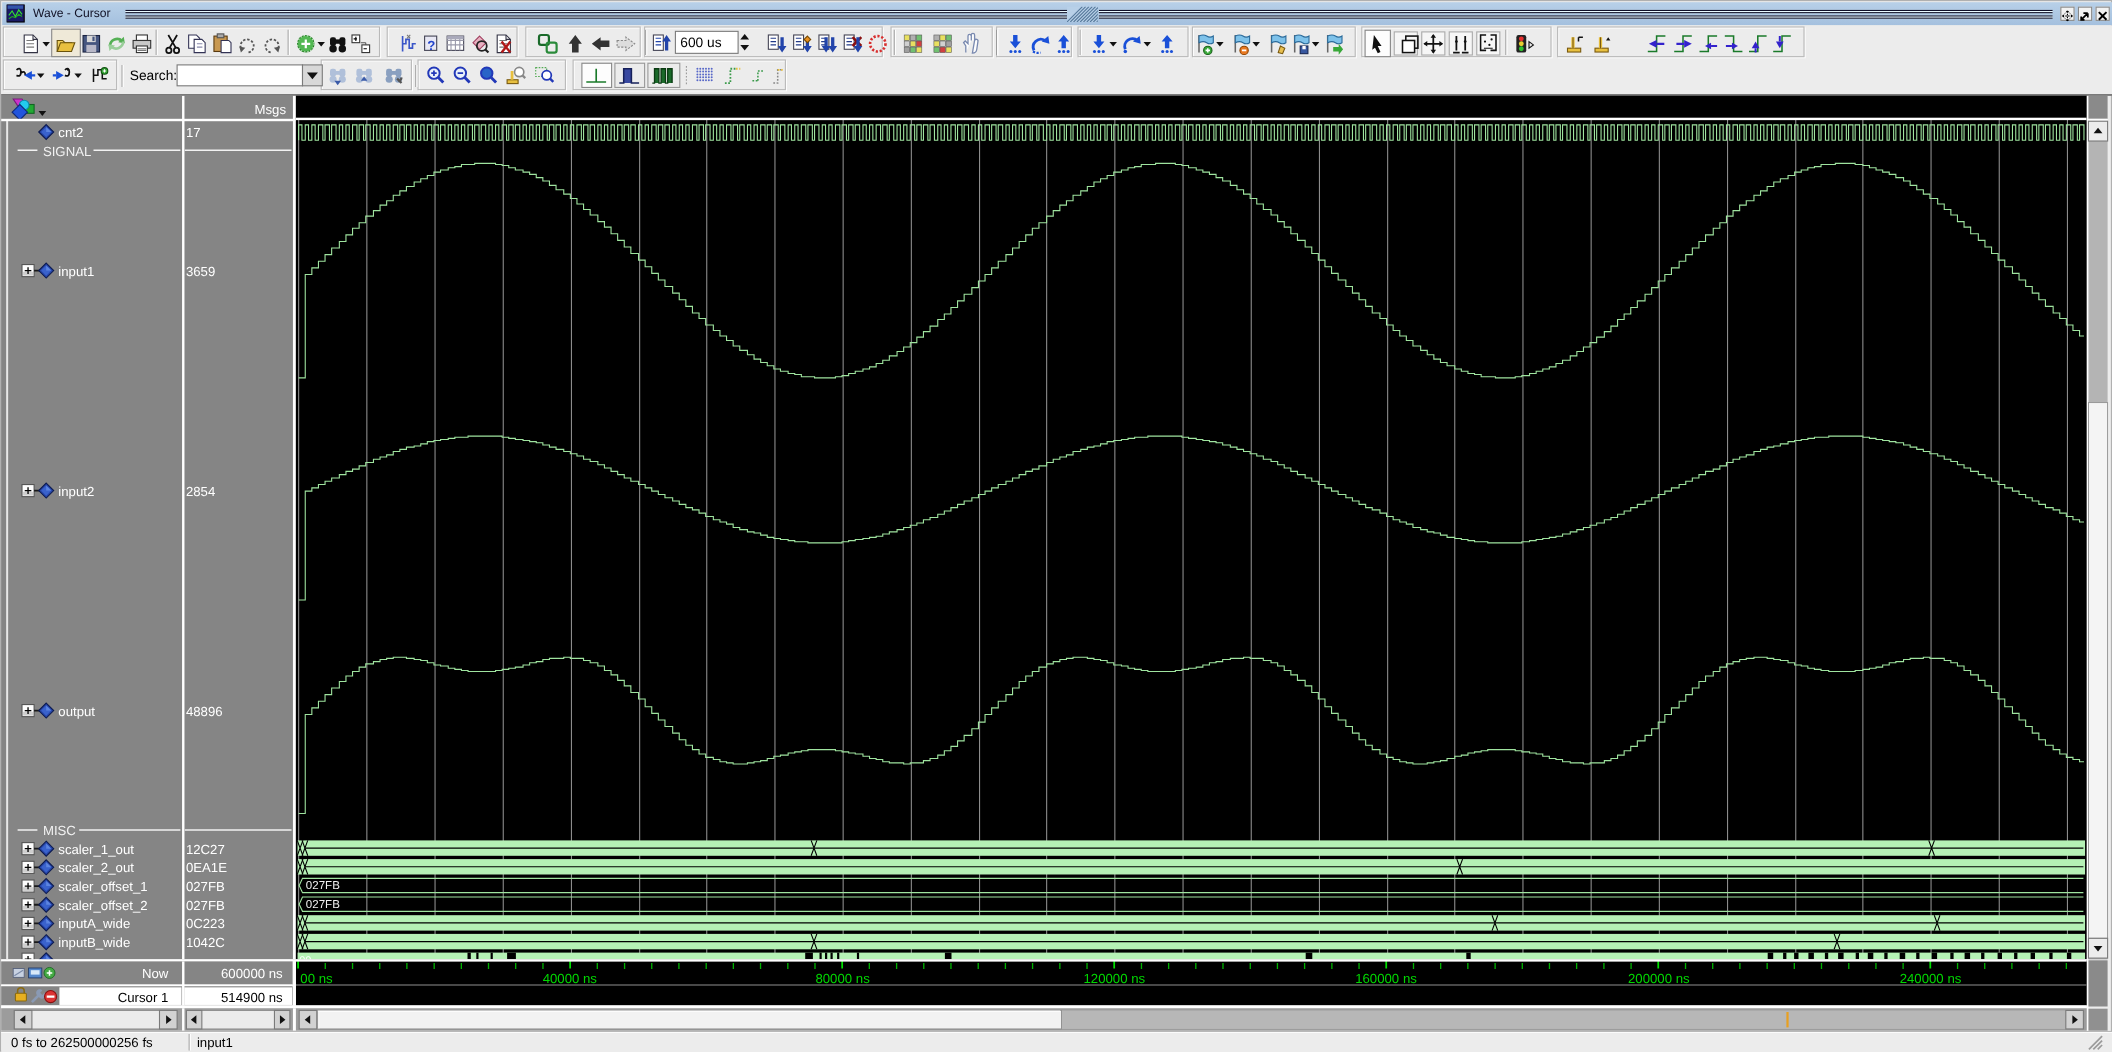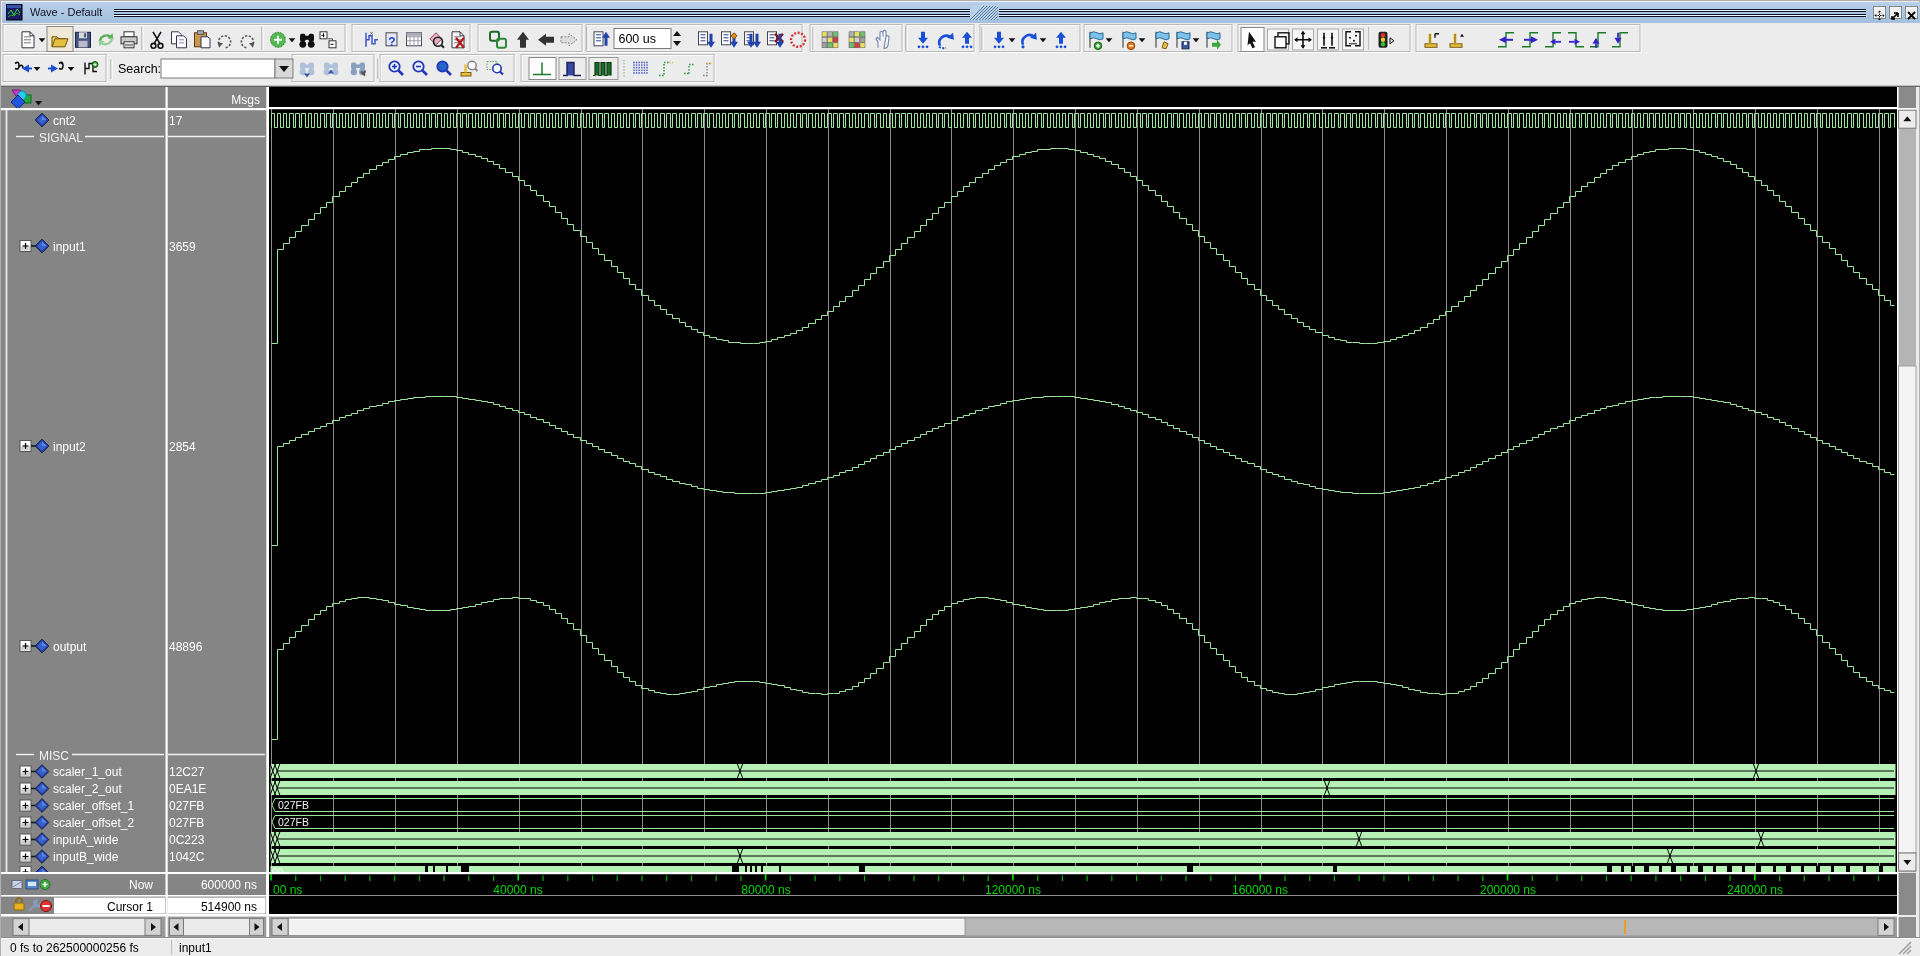--- a/index.html
+++ b/index.html
@@ -1,21 +1,21 @@
 <!DOCTYPE html>
 <html><head><meta charset="utf-8"><style>html,body{margin:0;padding:0;width:1920px;height:956px;overflow:hidden;background:#d6d6d6;}*{box-sizing:content-box;}body{font-family:"Liberation Sans",sans-serif;}</style></head><body>
 <div style="position:absolute;left:0;top:0;width:1920px;height:956px;background:#ececec;border:1px solid #b0b0b0;box-sizing:border-box">
 <div style="position:absolute;left:1px;top:1px;width:1918px;height:21px;background:linear-gradient(#b8d0e8,#a4c0de)">
 <svg width="18" height="18" style="position:absolute;left:4px;top:2px">
         <rect x="0" y="0" width="16" height="16" fill="#1a1a66" stroke="#000"></rect>
         <rect x="1" y="1" width="14" height="3" fill="#3355aa"></rect>
         <path d="M2,10 l3,-4 l3,5 l3,-6 l3,4" stroke="#33dd33" fill="none"></path>
         <path d="M2,13 l3,-2 l3,1 l3,-3 l3,2" stroke="#22aa22" fill="none"></path>
       </svg>
-<div style="position:absolute;left:28px;top:3.5px;font:11px 'Liberation Sans',sans-serif;color:#101024">Wave - Default</div>
+<div style="position:absolute;left:28px;top:3.5px;font:11px 'Liberation Sans',sans-serif;color:#101024">Wave - Cursor</div>
 <div style="background:#eafaff;border-top:0.9px solid #10102a;border-bottom:0.9px solid #10102a;height:1.7px;position:absolute;left:112px;top:6.7px;width:856px"></div>
 <div style="background:#eafaff;border-top:0.9px solid #10102a;border-bottom:0.9px solid #10102a;height:1.7px;position:absolute;left:112px;top:11.6px;width:856px"></div>
 <div style="background:#eafaff;border-top:0.9px solid #10102a;border-bottom:0.9px solid #10102a;height:1.7px;position:absolute;left:997px;top:6.7px;width:867px"></div>
 <div style="background:#eafaff;border-top:0.9px solid #10102a;border-bottom:0.9px solid #10102a;height:1.7px;position:absolute;left:997px;top:11.6px;width:867px"></div>
 <svg width="28" height="14" style="position:absolute;left:968px;top:4px">
         <rect width="28" height="14" fill="#b8d0e8"></rect>
         <line x1="0" y1="14" x2="14" y2="0" stroke="#55789a" stroke-width="1"></line>
         <line x1="3" y1="14" x2="17" y2="0" stroke="#55789a" stroke-width="1"></line>
         <line x1="6" y1="14" x2="20" y2="0" stroke="#55789a" stroke-width="1"></line>
         <line x1="9" y1="14" x2="23" y2="0" stroke="#55789a" stroke-width="1"></line>

